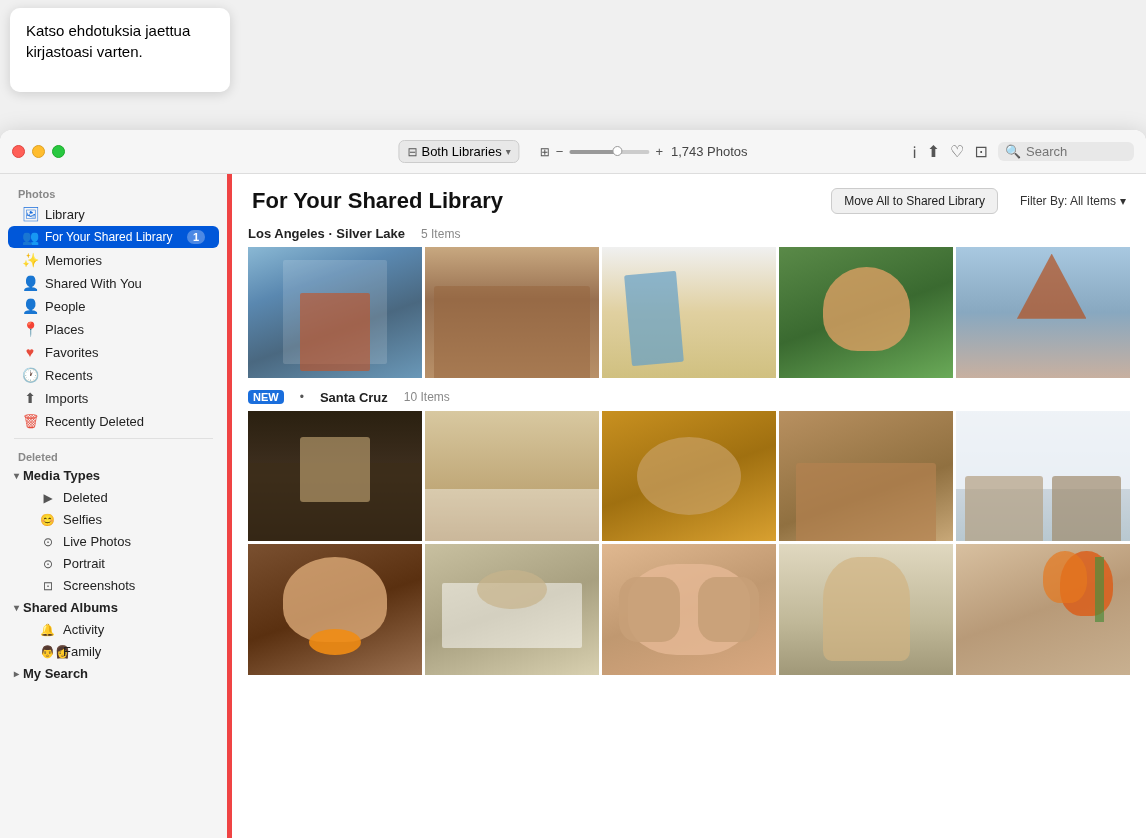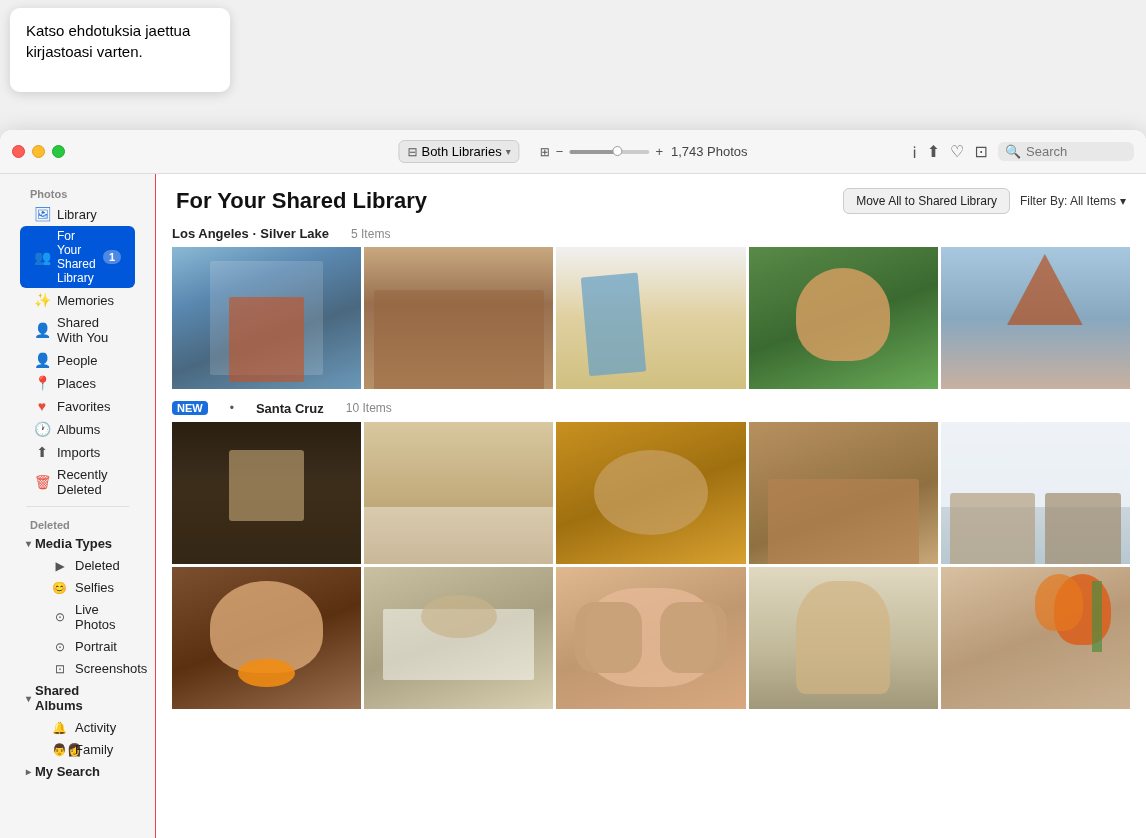--- a/index.html
+++ b/index.html
@@ -163,26 +163,26 @@
 
     
     .body-layout {
       display: flex;
       flex: 1;
       overflow: hidden;
     }
 
     
     .sidebar {
-      width: 156px;
+      width: 232px;
       background: #f5f5f5;
-      border-right: 1px solid #ef4444;
+      border-right: 5px solid #ef4444;
       overflow-y: auto;
       flex-shrink: 0;
-      padding: 8px 16px;
+      padding: 8px 4px;
     }
     .sidebar-section-label {
       font-size: 11px;
       font-weight: 600;
       color: #888;
       padding: 6px 14px 2px;
       text-transform: none;
       letter-spacing: 0;
     }
     .sidebar-item {
@@ -252,21 +252,21 @@
       align-items: flex-start;
       justify-content: space-between;
     }
     .content-title {
       font-size: 22px;
       font-weight: 700;
       color: #111;
     }
     .content-header-actions {
       display: flex;
-      gap: 10px;
+      gap: 22px;
       align-items: center;
     }
     .move-all-btn {
       font-size: 12px;
       background: #f0f0f0;
       border: 1px solid #ccc;
       border-radius: 6px;
       padding: 5px 12px;
       cursor: pointer;
       color: #222;
@@ -283,21 +283,21 @@
     
     .photo-section {
       padding: 4px 16px 8px;
     }
     .section-header {
       font-size: 13px;
       color: #555;
       margin-bottom: 6px;
       display: flex;
       align-items: center;
-      gap: 22px;
+      gap: 16px;
     }
     .section-header .new-badge {
       font-size: 11px;
       font-weight: 700;
       color: #fff;
       background: #1a6edc;
       border-radius: 4px;
       padding: 1px 5px;
     }
     .section-title-text {
@@ -434,21 +434,21 @@
         <span>Places</span>
       </div>
 
       <div class="sidebar-item">
         <span class="sidebar-icon red">♥</span>
         <span>Favorites</span>
       </div>
 
       <div class="sidebar-item">
         <span class="sidebar-icon" style="color:#555;">🕐</span>
-        <span>Albums</span>
+        <span>Recents</span>
       </div>
 
       <div class="sidebar-item">
         <span class="sidebar-icon" style="color:#555;">⬆</span>
         <span>Imports</span>
       </div>
 
       <div class="sidebar-item">
         <span class="sidebar-icon trash">🗑</span>
         <span>Recently Deleted</span>

